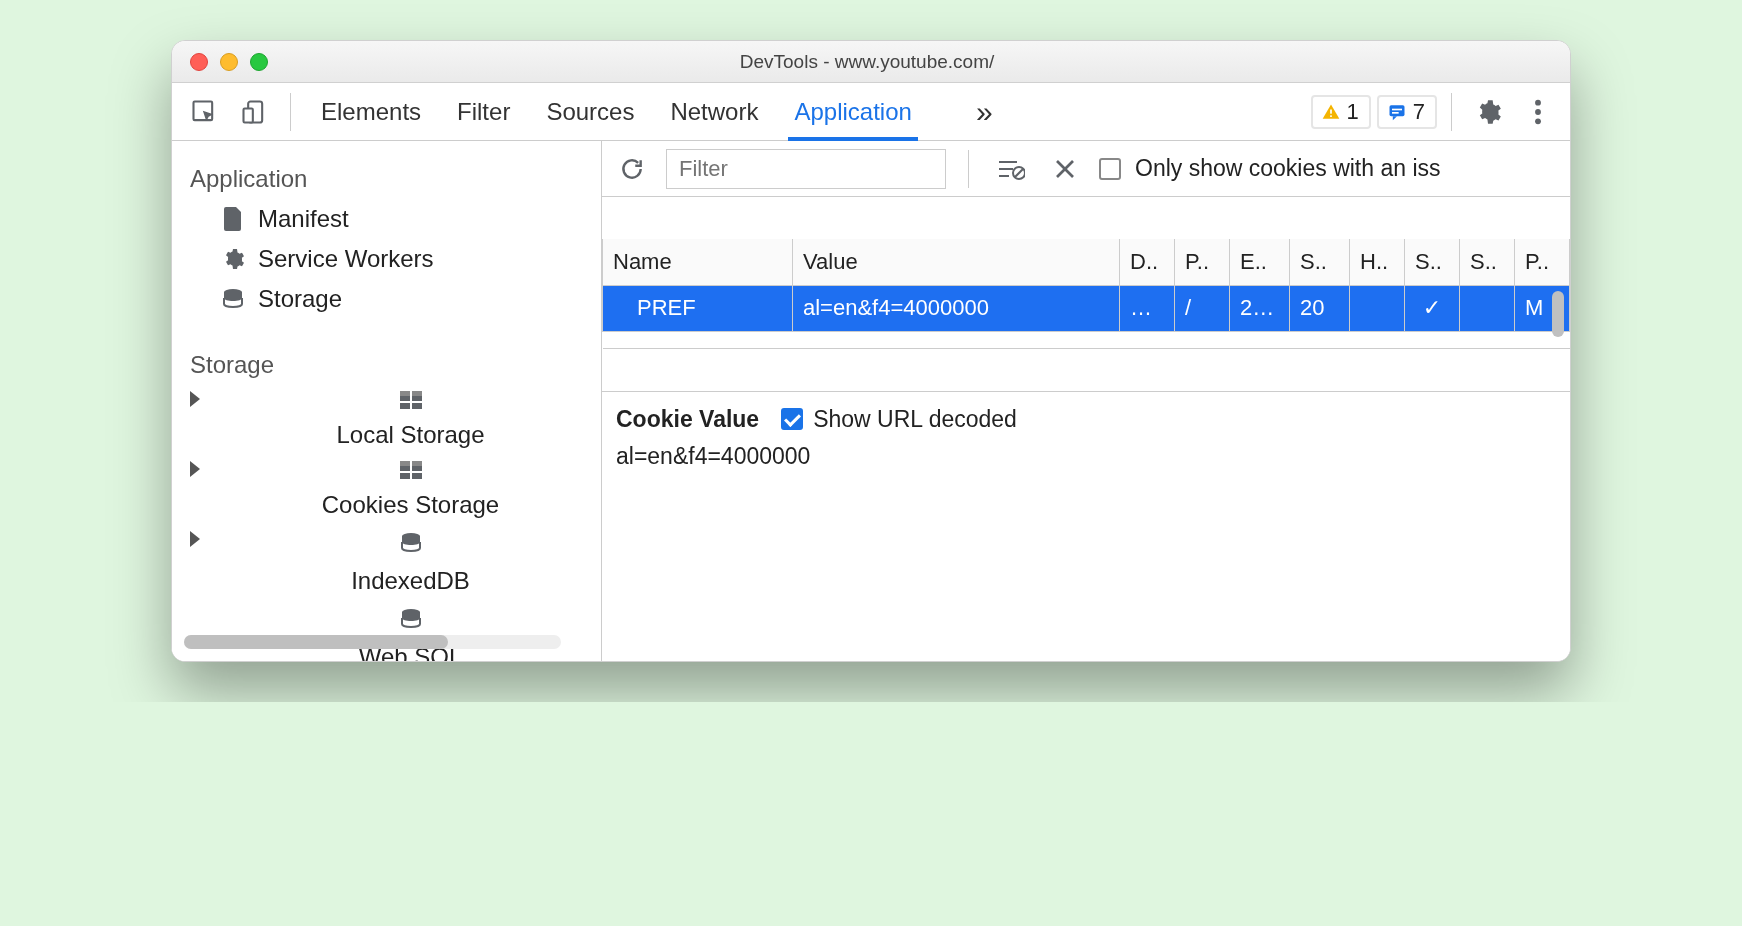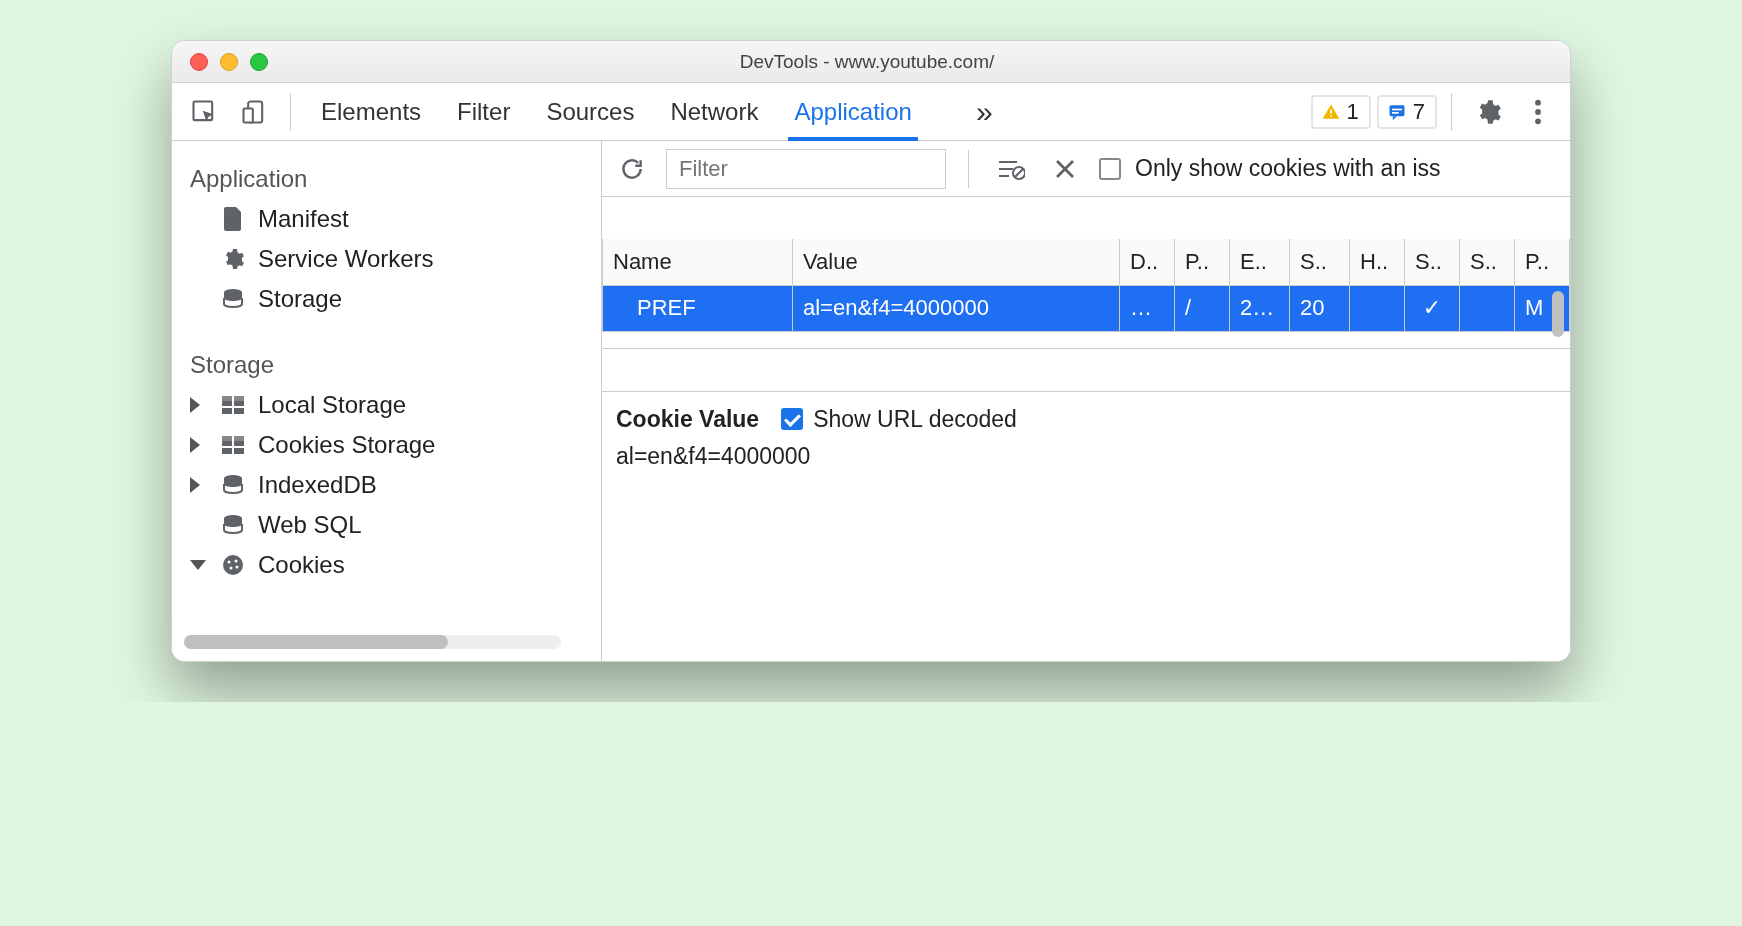--- a/index.html
+++ b/index.html
@@ -89,21 +89,21 @@
     position:relative;
     background:#fff;
   }
   .sb-section-title { font-size:24px; color:#555; padding: 14px 18px 6px; }
   .sb-item {
     display:flex; align-items:center; gap:12px;
     padding: 6px 0 6px 48px;
     font-size:24px; color:#222;
     white-space:nowrap;
   }
-  .sb-item.level2 { padding-left: 48px; position:relative; }
+  .sb-item.level2 { padding-left: 48px; position:relative;flex-direction:column; }
   .caret-right {
     width:0;height:0;border-top:8px solid transparent;border-bottom:8px solid transparent;border-left:10px solid #555;
     margin-right:4px;
   }
   .caret-down {
     width:0;height:0;border-left:8px solid transparent;border-right:8px solid transparent;border-top:10px solid #555;
     margin-right:4px;
   }
   .sb-icon { width:26px; display:flex; justify-content:center; color:#5f6368; }
   .sb-scroll {

